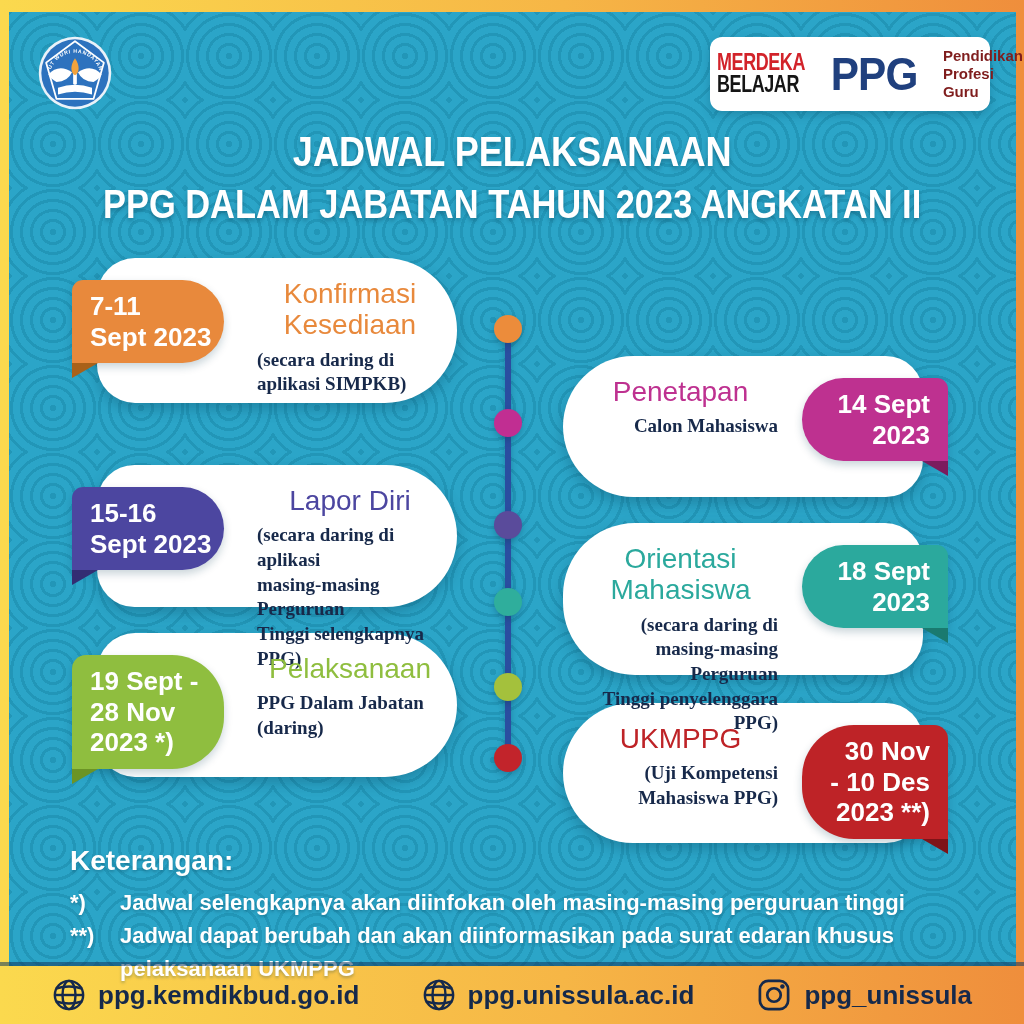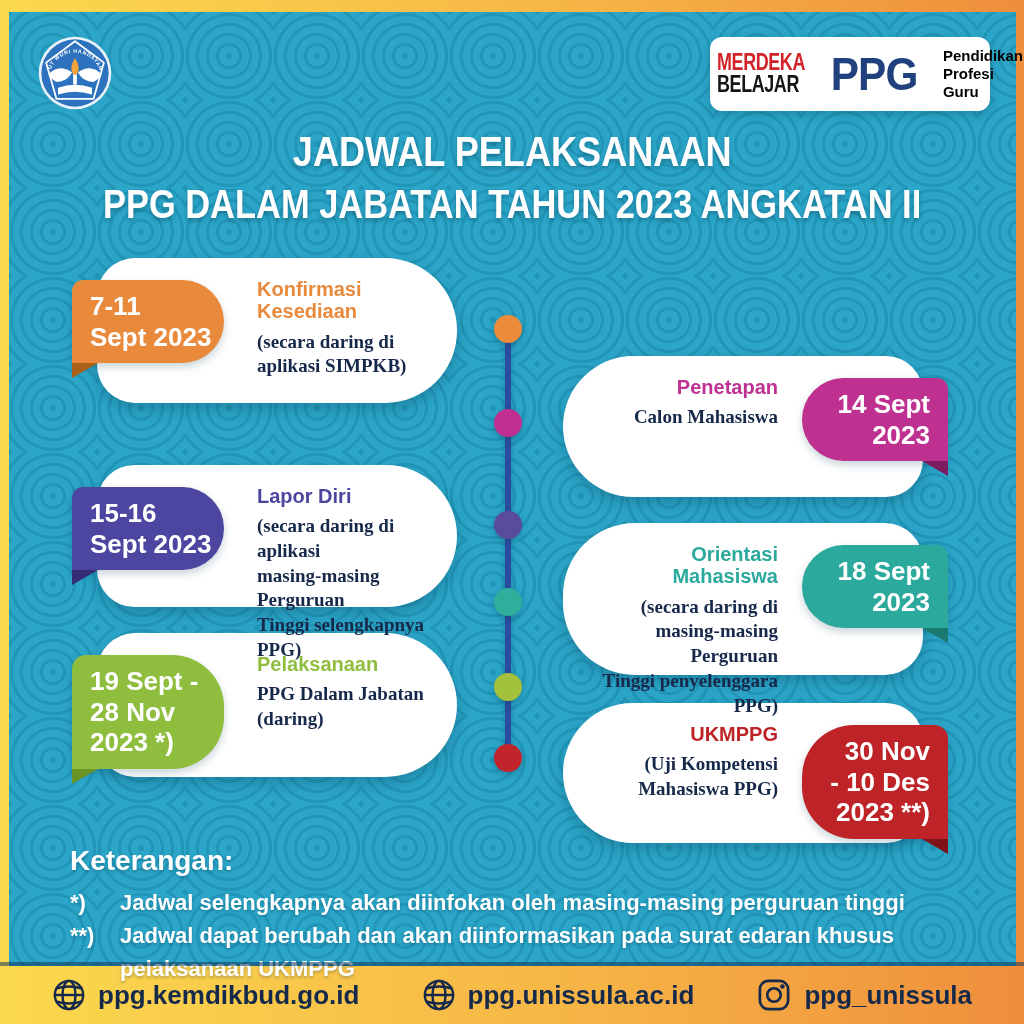--- a/index.html
+++ b/index.html
@@ -21,21 +21,21 @@
     position:absolute;left:710px;top:37px;width:280px;height:74px;background:#fff;
     border-radius:12px;display:flex;align-items:center;justify-content:center;gap:11px;
     box-shadow:0 4px 10px rgba(8,61,83,.25);
     padding-left:40px;
   }
   .mb-wrap{display:inline-block;transform:scaleX(.78);transform-origin:left center;line-height:.95;}
   .merdeka{color:#D2232A;font-size:23px;font-weight:900;letter-spacing:-.5px;}
   .belajar{color:#151515;font-size:23px;font-weight:900;letter-spacing:-.5px;}
   .ppg-big{display:inline-block;font-size:46px;font-weight:900;color:#20407E;letter-spacing:-1px;transform:scaleX(.92);margin-left:-14px;}
   .bdg-div{width:2px;height:46px;background:#A9BBD6;}
-  .tagline{font-size:15px;font-weight:700;color:#000000;line-height:1.18;white-space:pre-line;}
+  .tagline{font-size:15px;font-weight:700;color:#7f1d1d;line-height:1.18;white-space:pre-line;}
   
   .title{position:absolute;left:0;right:0;top:127px;text-align:center;color:#fff;font-weight:700;
     text-shadow:0 3px 5px rgba(5,55,75,.35);}
   .title .l1{font-size:43px;}
   .title .l2{font-size:41px;margin-top:5px;}
   .squeeze{display:inline-block;transform:scaleX(.84);transform-origin:50% 50%;white-space:nowrap;}
   
   .tl-line{position:absolute;left:505px;top:329px;width:6px;height:429px;border-radius:3px;
     box-shadow:0 3px 6px rgba(8,61,83,.3);}
   .dot{position:absolute;left:494px;width:28px;height:28px;border-radius:50%;
@@ -49,21 +49,21 @@
     white-space:pre-line;display:flex;flex-direction:column;justify-content:center;
     box-shadow:0 4px 8px rgba(8,61,83,.22);}
   .row-l .tab{left:0;width:152px;padding:11px 8px 11px 18px;border-radius:14px 52px 52px 0;justify-content:center;}
   .row-r .tab{right:0;width:146px;padding:11px 18px 11px 8px;border-radius:52px 14px 0 52px;text-align:right;align-items:flex-end;}
   .fold{position:absolute;top:100%;width:0;height:0;border-top:15px solid transparent;}
   .row-l .fold{left:0;border-right:26px solid transparent;}
   .row-r .fold{right:0;border-left:26px solid transparent;}
   .card-body{position:relative;z-index:1;height:100%;}
   .row-l .card-body{padding:20px 14px 10px 160px;}
   .row-r .card-body{padding:20px 145px 10px 20px;text-align:right;}
-  .card-title{font-size:20px;font-weight:700;line-height:1.12;white-space:pre-line;}
+  .card-title{font-size:28px;font-weight:400;line-height:1.12;white-space:pre-line;text-align:center;}
   .card-sub{margin-top:7px;font-size:19px;font-weight:700;color:#17294A;line-height:1.3;white-space:pre-line;font-family:Liberation Serif, serif;}
   #row-l1{left:72px;top:258px;width:385px;height:145px;}
   #row-l2{left:72px;top:465px;width:385px;height:142px;}
   #row-l3{left:72px;top:633px;width:385px;height:144px;}
   #row-r1{left:563px;top:356px;width:385px;height:141px;}
   #row-r2{left:563px;top:523px;width:385px;height:152px;}
   #row-r3{left:563px;top:703px;width:385px;height:140px;}
   
   .ket{position:absolute;left:70px;top:845px;width:885px;color:#fff;
     text-shadow:0 2px 3px rgba(5,55,75,.3);}

